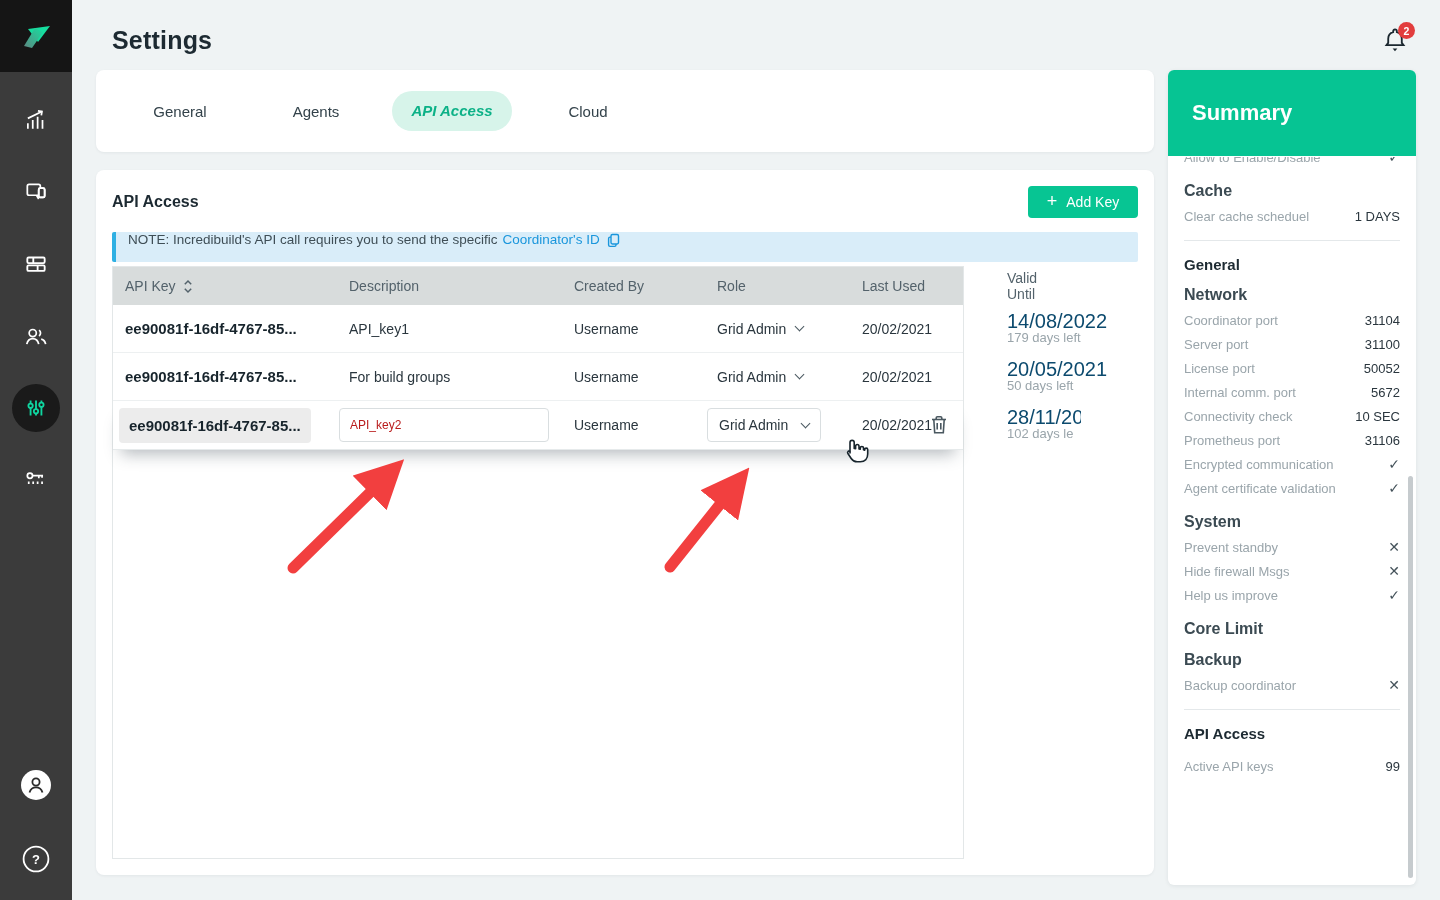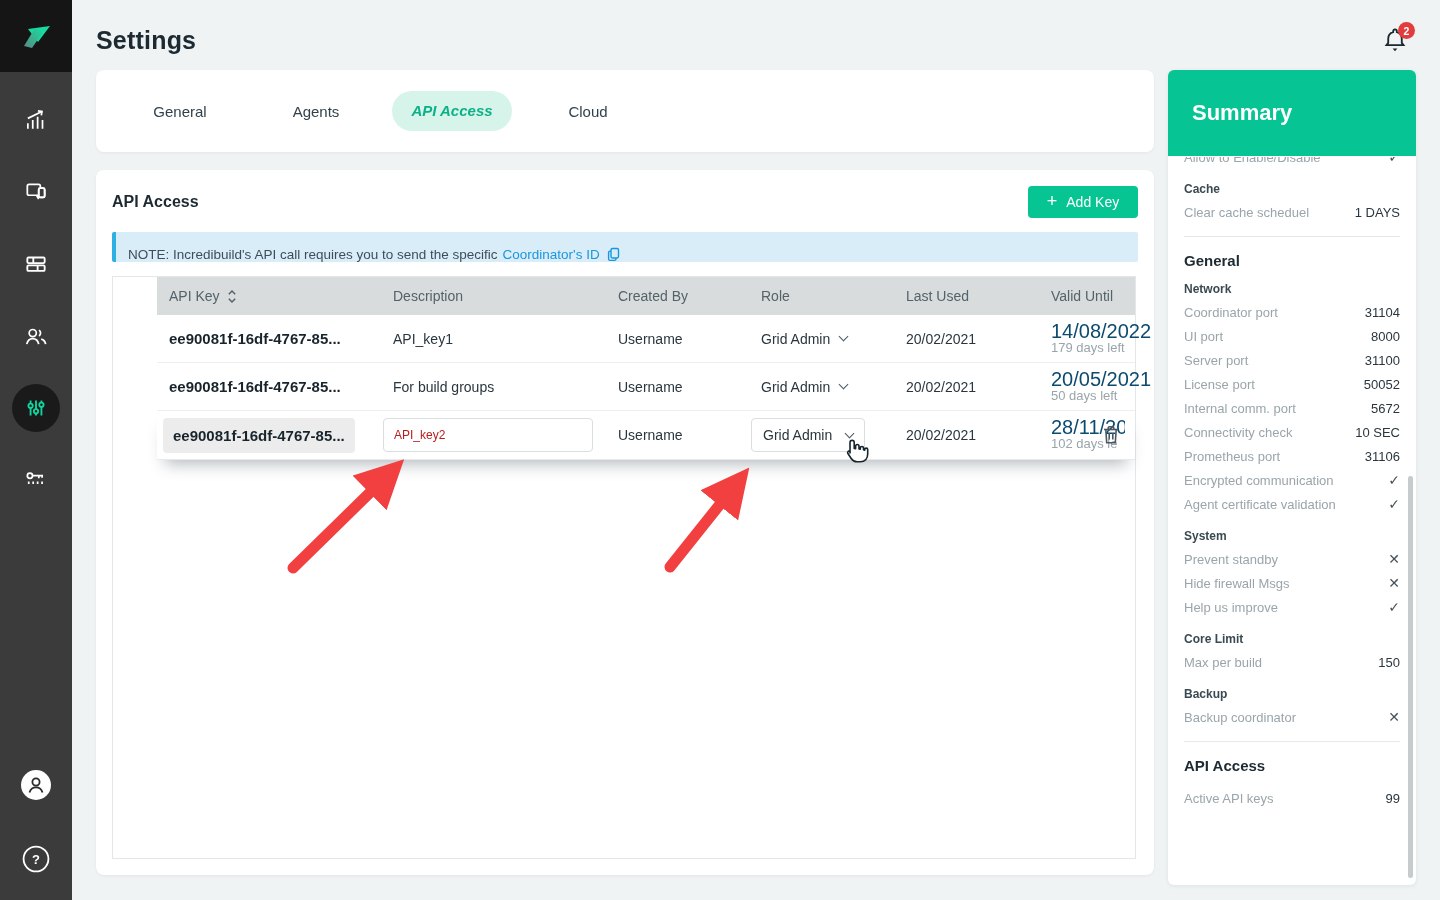--- a/index.html
+++ b/index.html
@@ -13,46 +13,46 @@
   }
   
   .sidebar { position:absolute; left:0; top:0; width:72px; height:900px; background:#3b3b3b; z-index:10; }
   .logo-box { width:72px; height:72px; background:#151515; display:flex; align-items:center; justify-content:center; }
   .nav { position:absolute; top:92px; left:0; width:72px; display:flex; flex-direction:column; align-items:center; gap:16px; }
   .nav-item { width:56px; height:56px; display:flex; align-items:center; justify-content:center; cursor:pointer; }
   .nav-item.active { width:48px; height:48px; margin:4px; background:#1a1a1a; border-radius:50%; }
   .bottom-nav { position:absolute; bottom:10px; left:0; width:72px; display:flex; flex-direction:column; align-items:center; gap:40px; padding-bottom:13px; }
 
   
-  .page-title { position:absolute; left:96px; top:26px; font-size:25px; font-weight:700; color:#1d2a32; letter-spacing:.2px; }
+  .page-title { position:absolute; left:112px; top:26px; font-size:25px; font-weight:700; color:#1d2a32; letter-spacing:.2px; }
   .bell-wrap { position:absolute; left:1382px; top:26px; width:34px; height:34px; cursor:pointer; z-index:4; }
   .bell-badge { position:absolute; left:16px; top:-4px; width:17px; height:17px; background:#e23d3d; border-radius:50%;
     color:#fff; font-size:10.5px; font-weight:700; display:flex; align-items:center; justify-content:center; }
 
   
   .tabs-card { position:absolute; left:96px; top:70px; width:1058px; height:82px; background:#fff; border-radius:8px;
     box-shadow:0 1px 3px rgba(20,40,50,.06); display:flex; align-items:center; padding-left:16px; }
   .tab { width:136px; text-align:center; font-size:15px; color:#33424a; cursor:pointer; }
   .tab.active { width:120px; margin:0 8px; height:40px; line-height:40px; background:#d7f4ea; color:#0cb187;
     font-weight:700; font-style:italic; border-radius:22px; }
 
   
   .api-panel { position:absolute; left:96px; top:170px; width:1058px; height:705px; background:#fff; border-radius:8px;
     box-shadow:0 1px 3px rgba(20,40,50,.06); }
   .panel-head { display:flex; align-items:center; justify-content:space-between; padding:16px 16px 0 16px; }
   .panel-title { font-size:16px; font-weight:700; color:#1d2a32; }
   .add-key-btn { width:110px; height:32px; background:#07c593; border:none; border-radius:4px; color:#fff; font-size:14px;
     font-family:"Liberation Sans",sans-serif; display:flex; align-items:center; justify-content:center; gap:9px; cursor:pointer; }
   .add-key-btn .plus { font-size:18px; font-weight:400; line-height:1; margin-top:-2px; }
   .note { margin:14px 16px 0; height:30px; background:#d9edf9; border-left:4px solid #2fb0e3; border-radius:2px;
-    display:flex; align-items:flex-end; padding-left:12px; font-size:13.5px; color:#3f4e56; }
+    display:flex; align-items:flex-start; padding-left:12px; font-size:13.5px; color:#3f4e56; }
   .note-link { color:#1a96dc; margin-left:5px; text-decoration:none; cursor:pointer; }
   .note .copy { margin-left:6px; cursor:pointer; display:flex; }
 
-  .table { position:absolute; left:16px; top:106px; width:1024px; bottom:16px; border:1px solid #e3e7e8; background:#fff;padding-left:44px; }
+  .table { position:absolute; left:16px; top:96px; width:852px; bottom:16px; border:1px solid #e3e7e8; background:#fff; }
   .thead, .trow { display:grid; grid-template-columns:224px 225px 143px 145px 145px 1fr; align-items:center; padding-left:12px; }
   .thead { height:38px; background:#d8dcdc; font-size:14px; color:#53626b; }
   .th { display:flex; align-items:center; gap:7px; }
   .trow { height:48px; border-bottom:1px solid #edf0f1; font-size:14px; color:#2a363e; }
   .key { font-weight:700; font-size:15px; color:#17242c; }
   .role { display:flex; align-items:center; gap:10px; }
   .chev { width:7px; height:7px; border-right:1.7px solid #4a5860; border-bottom:1.7px solid #4a5860; transform:rotate(45deg); margin-top:-4px; }
   .valid .l1 { font-size:20px; color:#0c4a6e; line-height:18px; }
   .valid .l2 { font-size:13px; color:#9aa5ab; line-height:16px; }
 
@@ -72,21 +72,21 @@
   .summary-head { height:86px; background:#06c493; border-radius:6px 6px 0 0; display:flex; align-items:center;
     padding-left:24px; color:#fff; font-size:22px; font-weight:700; position:relative; z-index:2; }
   .summary-body { position:absolute; top:80px; bottom:0; left:0; right:0; overflow:hidden; padding:7px 16px; }
   .s-clip { height:12px; overflow:hidden; }
   .s-clip .s-row { margin-top:-12px; }
   .s-row { display:flex; justify-content:space-between; align-items:center; height:24px; font-size:13px; }
   .s-row .lab { color:#9aa5ab; }
   .s-row .val { color:#2a363e; }
   .s-row .val.glyph { font-size:14px; color:#44525a; }
   .s-row.spaced { margin-top:12px; }
-  .s-sub { font-size:12px; font-weight:700; color:#3b4a52; margin:13px 0 4px; }
+  .s-sub { font-size:16px; font-weight:700; color:#3b4a52; margin:13px 0 4px; }
   .s-head { font-size:15px; font-weight:700; color:#1d2a32; margin:15px 0 7px; }
   .s-div { height:1px; background:#e4e8ea; margin:12px 0; }
   .s-scroll { position:absolute; right:3px; top:406px; width:5px; height:402px; border-radius:3px; background:#c6cbce; z-index:3; cursor:pointer; }
 
   
   .overlay { position:absolute; left:0; top:0; width:1440px; height:900px; pointer-events:none; z-index:6; }
 </style>
 </head>
 <body>
 
@@ -292,24 +292,20 @@
         <span class="val">1 DAYS</span>
       </div>
       <div class="s-div"></div>
       <div class="s-head">General</div>
       <div class="s-sub">Network</div>
       <div class="s-row">
         <span class="lab">Coordinator port</span>
         <span class="val">31104</span>
       </div>
       <div class="s-row">
-        <span class="lab">UI port</span>
-        <span class="val">8000</span>
-      </div>
-      <div class="s-row">
         <span class="lab">Server port</span>
         <span class="val">31100</span>
       </div>
       <div class="s-row">
         <span class="lab">License port</span>
         <span class="val">50052</span>
       </div>
       <div class="s-row">
         <span class="lab">Internal comm. port</span>
         <span class="val">5672</span>
@@ -337,24 +333,20 @@
       </div>
       <div class="s-row">
         <span class="lab">Hide firewall Msgs</span>
         <span class="val glyph">✕</span>
       </div>
       <div class="s-row">
         <span class="lab">Help us improve</span>
         <span class="val glyph">✓</span>
       </div>
       <div class="s-sub">Core Limit</div>
-      <div class="s-row">
-        <span class="lab">Max per build</span>
-        <span class="val">150</span>
-      </div>
       <div class="s-sub">Backup</div>
       <div class="s-row">
         <span class="lab">Backup coordinator</span>
         <span class="val glyph">✕</span>
       </div>
       <div class="s-div"></div>
       <div class="s-head">API Access</div>
       <div class="s-row spaced">
         <span class="lab">Active API keys</span>
         <span class="val">99</span>

